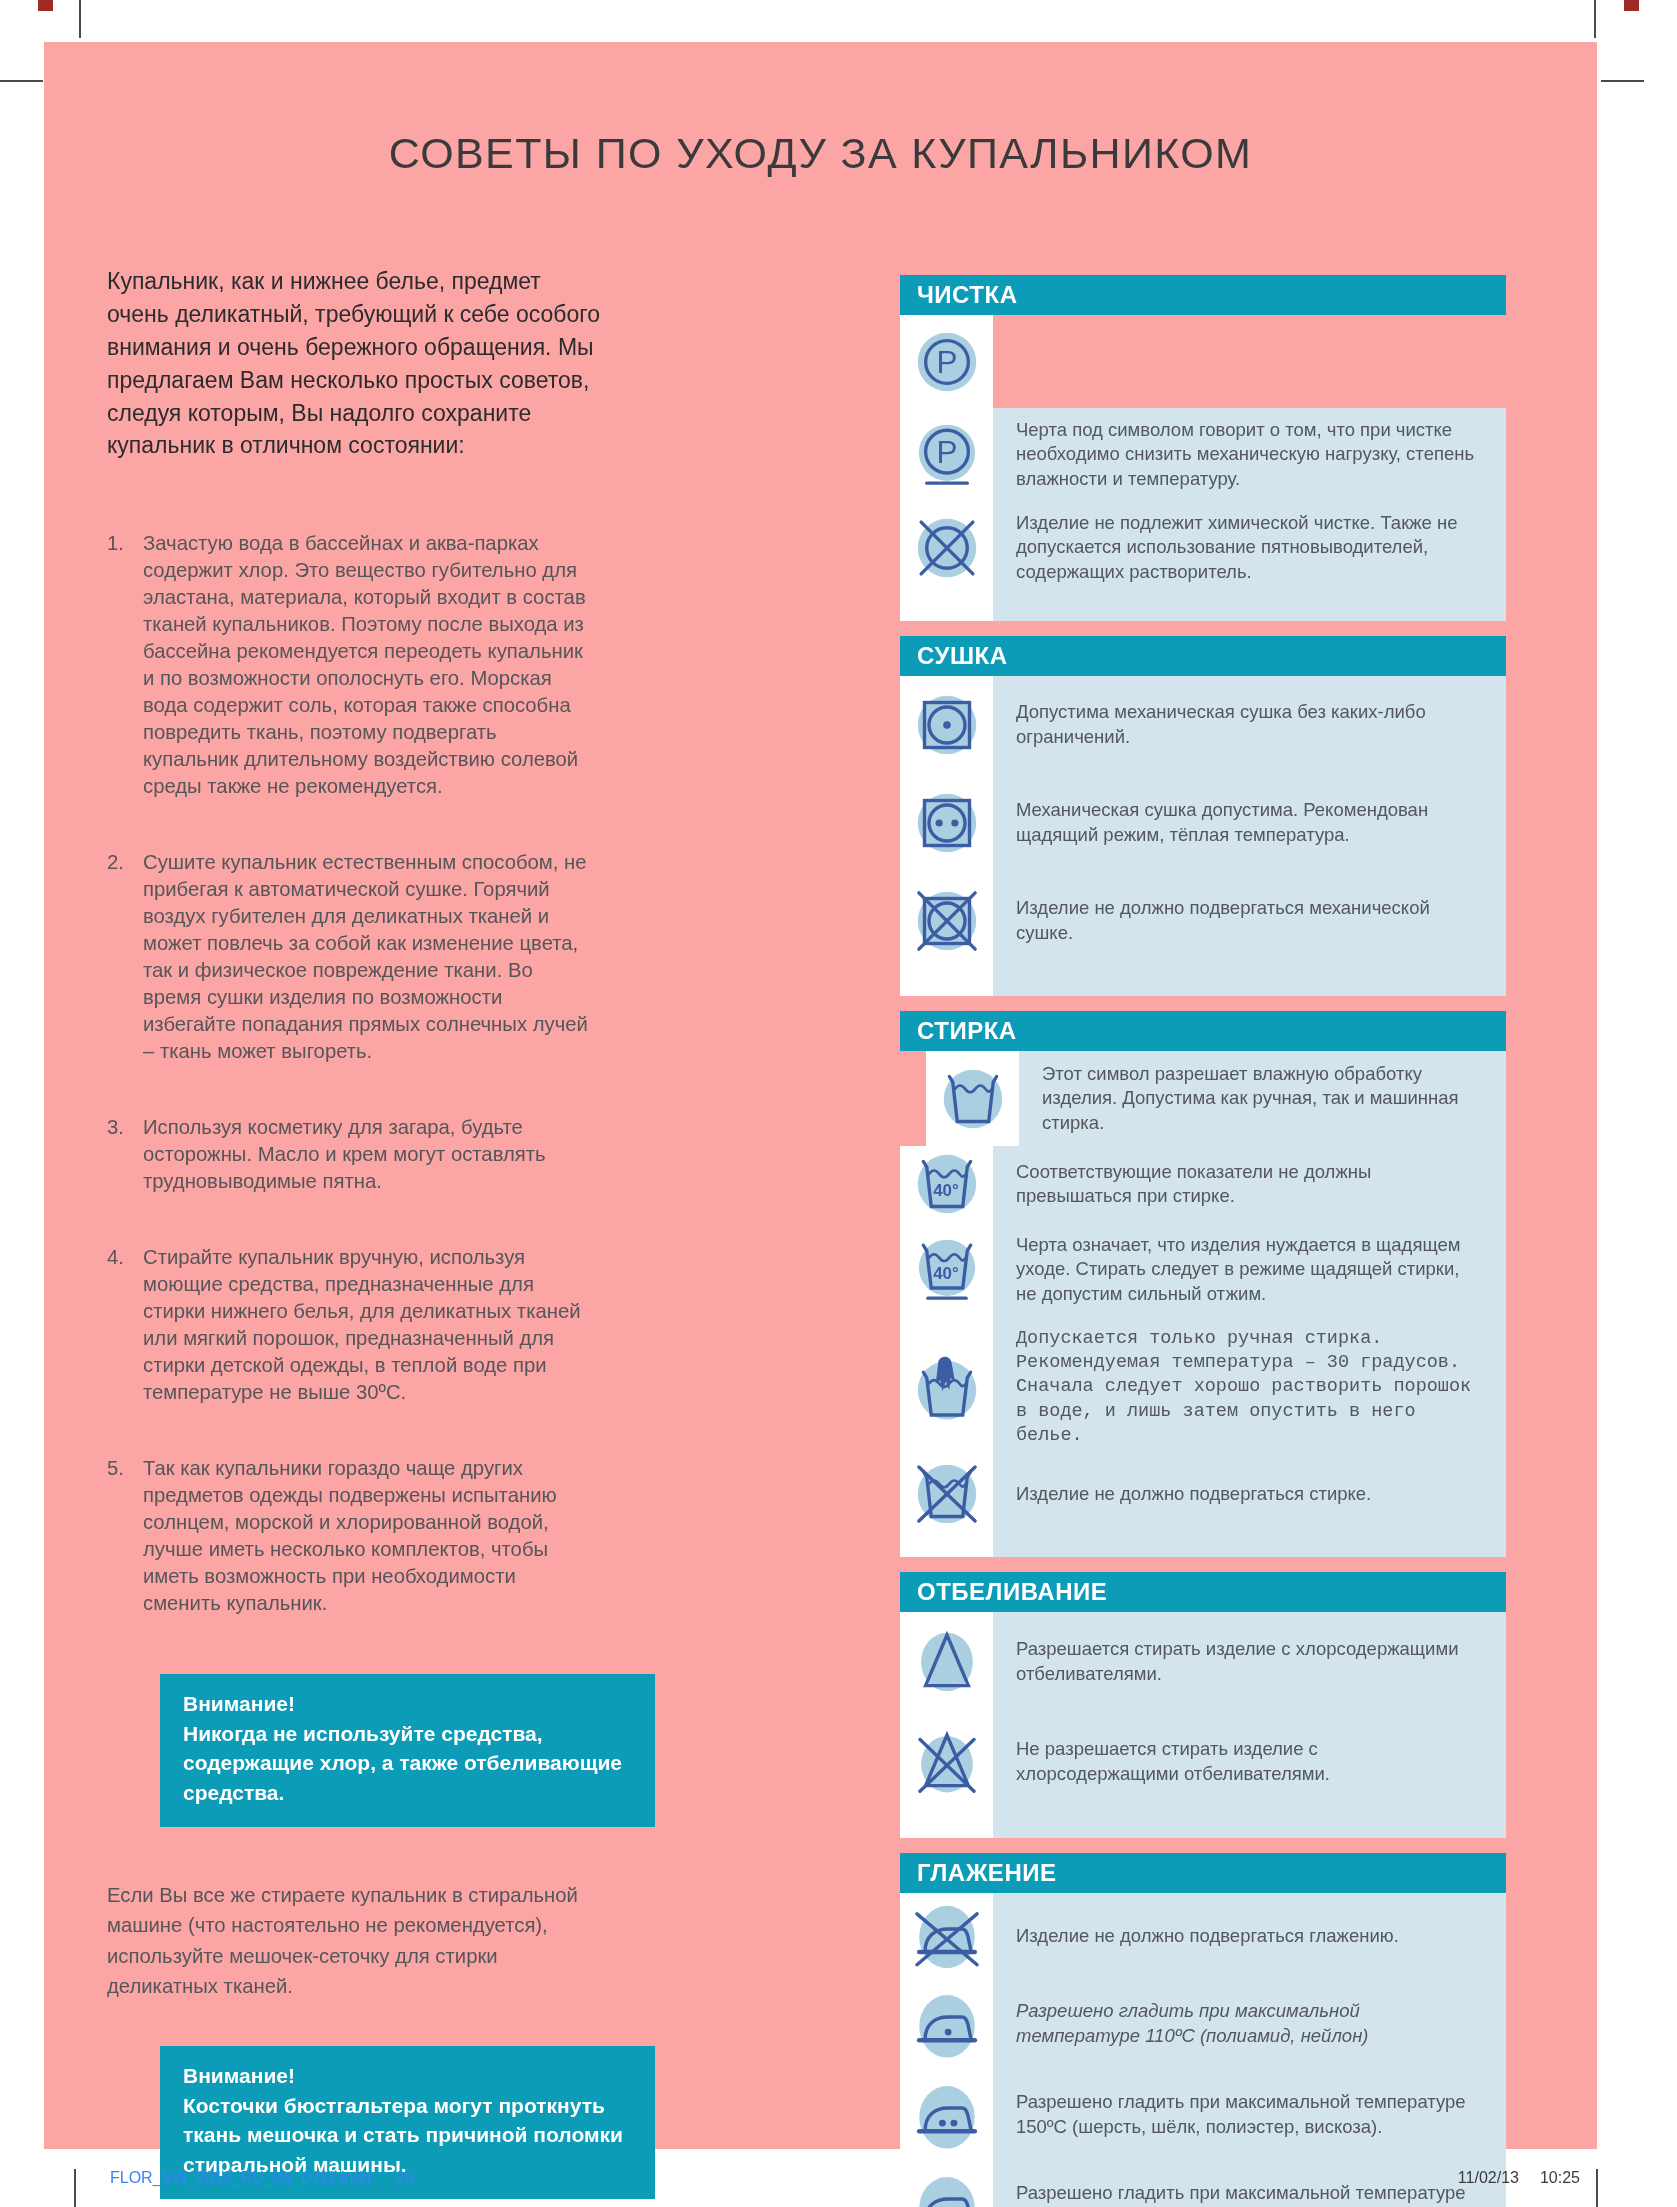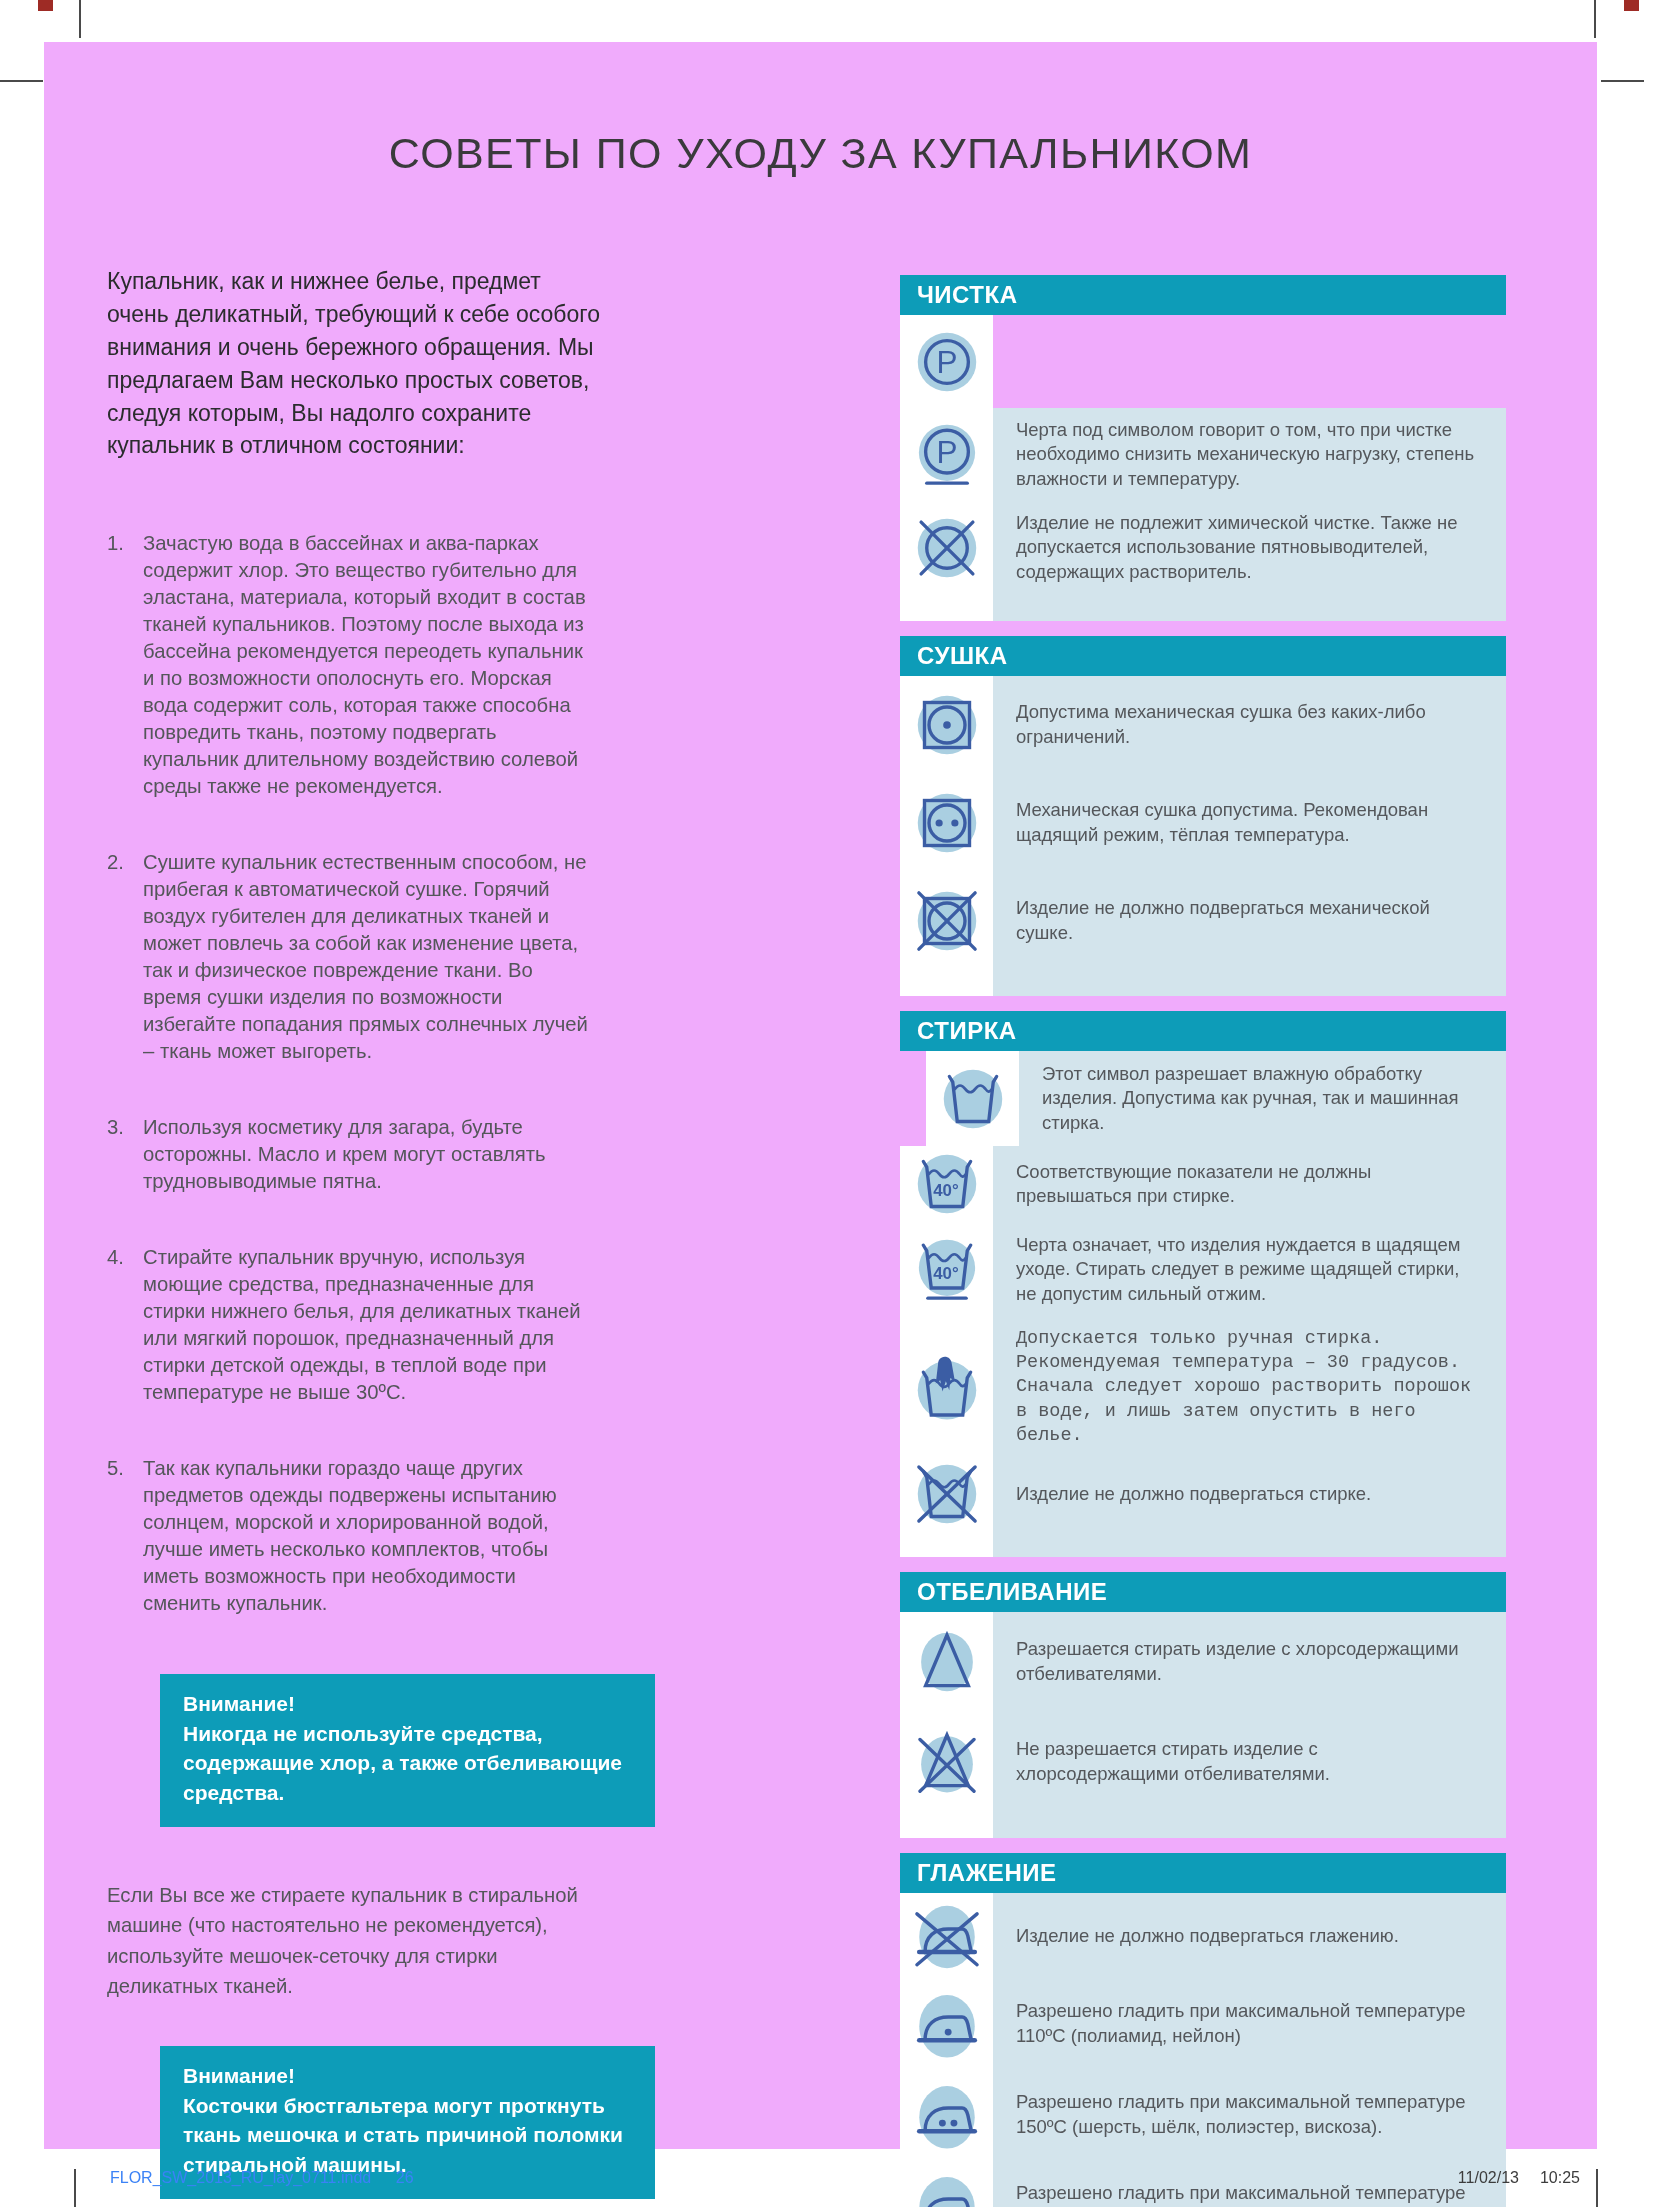--- a/index.html
+++ b/index.html
@@ -6,21 +6,21 @@
   body{
     width:1678px;height:2208px;position:relative;background:#ffffff;
     font-family:"Liberation Sans", sans-serif;overflow:hidden;
   }
   
   .mark{position:absolute;background:#4a4a4a;}
   .redmark{position:absolute;background:#9e2b25;}
   
   .page{
     position:absolute;left:44px;top:42px;width:1553px;height:2107px;
-    background:#f0abfc;
+    background:#fca5a5;
   }
   .doc-title{
     margin:0;padding-top:87px;text-align:center;
     font-size:43px;font-weight:400;letter-spacing:1.4px;color:#3a3a3c;
   }
   
   .left-col{position:absolute;left:63px;top:223px;width:547px;}
   .intro{
     margin:0 0 68px 0;width:497px;
     font-size:23px;font-weight:normal;line-height:1.43;color:#2b2c2e;
@@ -382,21 +382,21 @@
                   <path class="st" d="M13 45 C13 31 22 25 33 25 L45 25 C48 25 49 27 50 31 L53 45"></path>
                   <path class="st" d="M6 12 L58 56"></path>
                   <path class="st" d="M58 12 L6 56"></path>
                 </svg>
           </span>
             </div>
           <div class="text-cell">
               <p>Изделие не должно подвергаться глажению.</p>
             </div>
         </div>
-        <div class="row" style="min-height:87px;">
+        <div class="row" style="min-height:87px;font-style:italic;">
           <div class="icon-cell">
               <span class="icon">
             <svg width="74" height="74" viewBox="0 0 64 64">
                   <ellipse class="blob" cx="32" cy="34" rx="24" ry="27"></ellipse>
                   <path class="thick" d="M8 46 L56 46"></path>
                   <path class="st" d="M13 46 C13 32 22 26 33 26 L45 26 C48 26 49 28 50 32 L53 46"></path>
                   <circle class="fl" cx="33" cy="39" r="3"></circle>
                 </svg>
           </span>
             </div>

